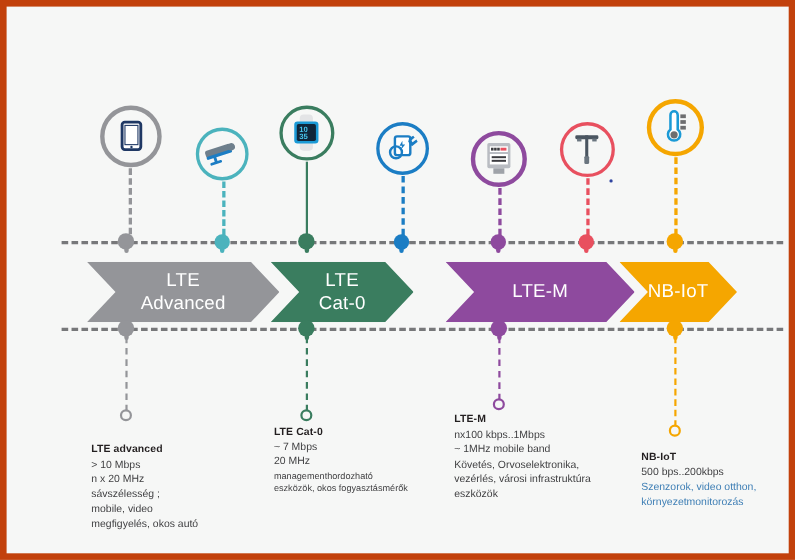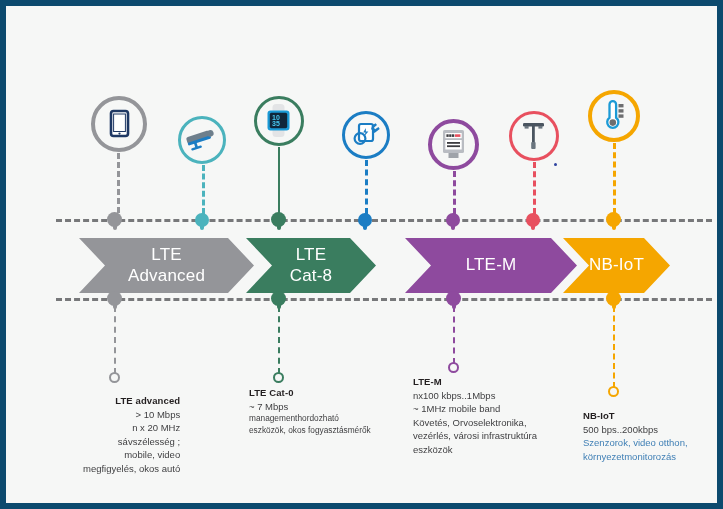--- a/index.html
+++ b/index.html
@@ -10,21 +10,21 @@
   body {
     width: 723px;
     height: 509px;
     font-family: "Liberation Sans", sans-serif;
     overflow: hidden;
   }
   #canvas {
     position: relative;
     width: 723px;
     height: 509px;
-    background: #0c4a6e;
+    background: #c2410c;
   }
   #board {
     position: absolute;
     left: 6px;
     top: 6px;
     width: 711px;
     height: 497px;
     background: #f6f7f6;
   }
 
@@ -231,21 +231,21 @@
     <div class="chev notched" style="left:73px; top:232px; width:175px; height:55px; background:#949599;">
       <div>
         <div class="big">LTE</div>
         <div class="big">Advanced</div>
       </div>
     </div>
 
     <div class="chev notched" style="left:240px; top:232px; width:130px; height:55px; background:#3a7d5f;">
       <div>
         <div class="big">LTE</div>
-        <div class="big">Cat-8</div>
+        <div class="big">Cat-0</div>
       </div>
     </div>
 
     <div class="chev notched" style="left:399px; top:232px; width:172px; height:55px; background:#8e4a9e;">
       <div>
         <div class="big">LTE-M</div>
       </div>
     </div>
 
     <div class="chev notched" style="left:557px; top:232px; width:107px; height:55px; background:#f5a600;">
@@ -264,32 +264,33 @@
 
     <div class="leg" style="left:272px; top:300px; height:68px; border-left-color:#3a7d5f;"></div>
     <div class="legdot" style="left:267px; top:366px; border-color:#3a7d5f;"></div>
 
     <div class="leg" style="left:447px; top:300px; height:58px; border-left-color:#8e4a9e;"></div>
     <div class="legdot" style="left:442px; top:356px; border-color:#8e4a9e;"></div>
 
     <div class="leg" style="left:607px; top:300px; height:82px; border-left-color:#f5a600;"></div>
     <div class="legdot" style="left:602px; top:380px; border-color:#f5a600;"></div>
 
-    <div class="tblock" style="left:77px; top:388px;text-align:right;">
+    <div class="tblock" style="left:77px; top:396px;">
       <div class="ttl">LTE advanced</div>
       <div>&gt; 10 Mbps</div>
       <div>n x 20 MHz</div>
       <div>sávszélesség ;</div>
       <div>mobile, video</div>
       <div>megfigyelés, okos autó</div>
     </div>
 
     <div class="tblock" style="left:243px; top:380px;">
       <div class="ttl">LTE Cat-0</div>
       <div>~ 7 Mbps</div>
+      <div>20 MHz</div>
       <div class="sm">managementhordozható</div>
       <div class="sm">eszközök, okos fogyasztásmérők</div>
     </div>
 
     <div class="tblock" style="left:407px; top:369px;">
       <div class="ttl">LTE-M</div>
       <div>nx100 kbps..1Mbps</div>
       <div>~ 1MHz mobile band</div>
       <div>Követés, Orvoselektronika,</div>
       <div>vezérlés, városi infrastruktúra</div>

